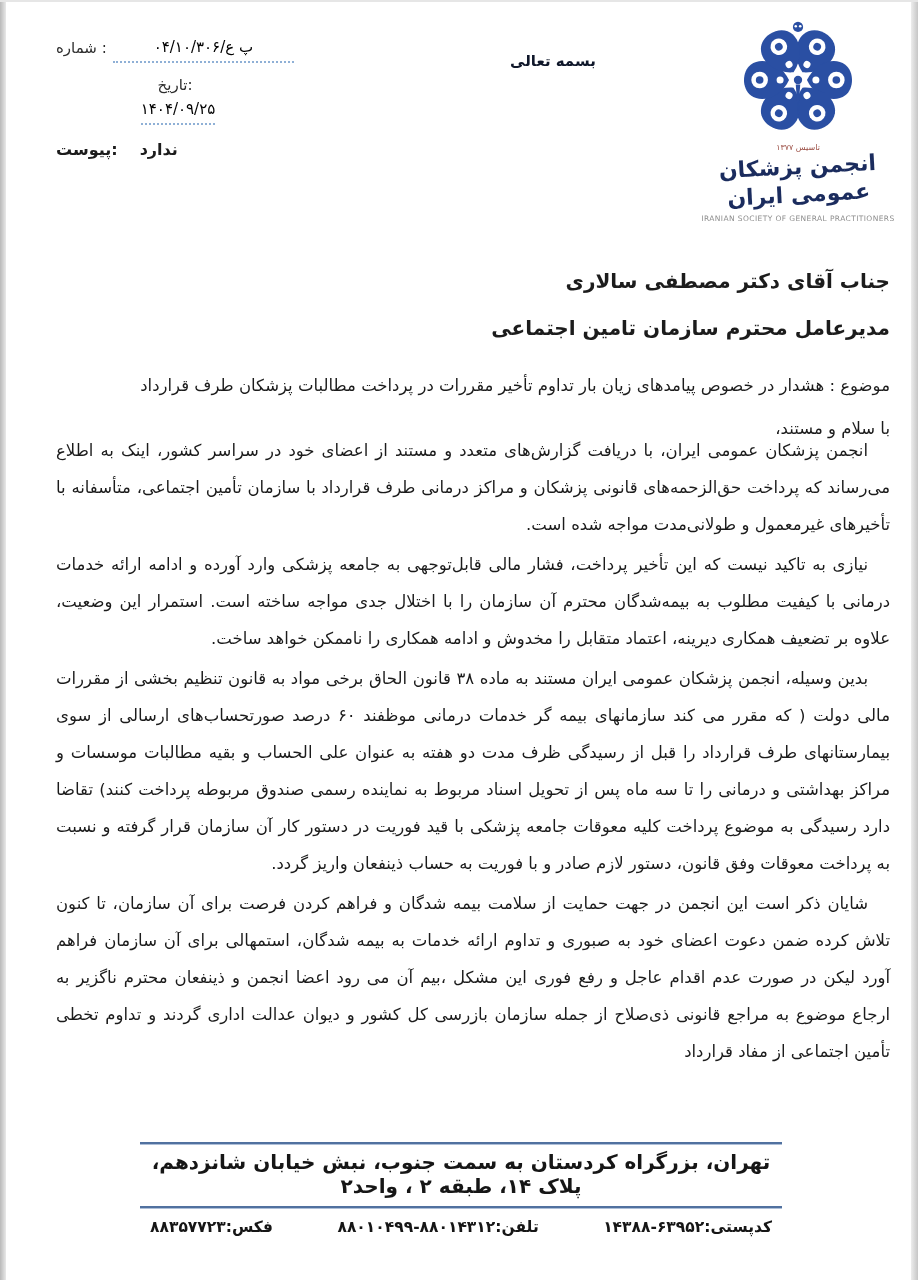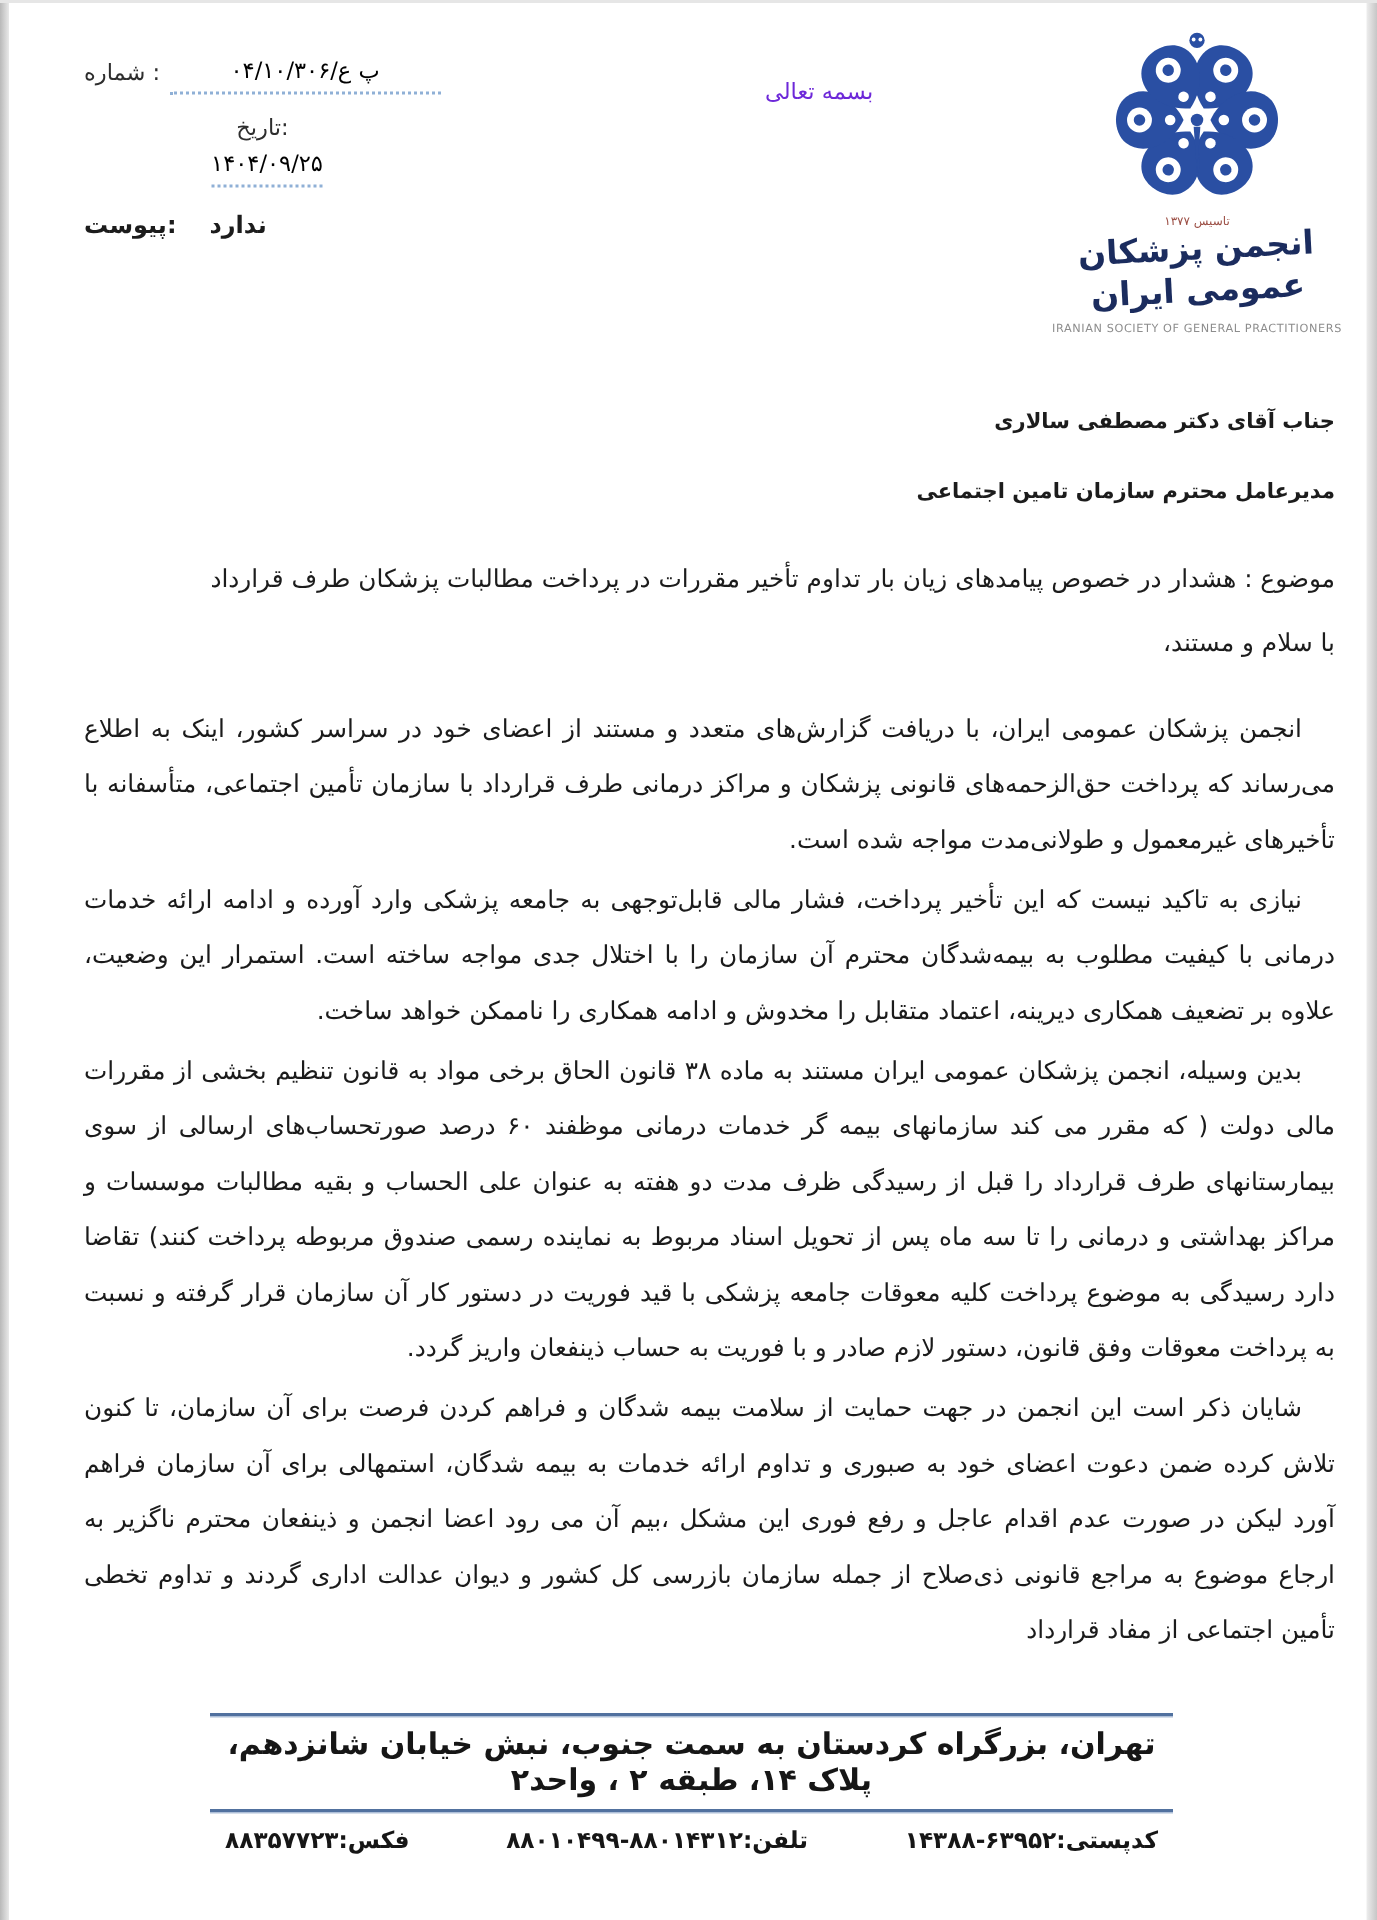--- a/index.html
+++ b/index.html
@@ -21,38 +21,38 @@
   
   .meta { position:absolute; left:56px; top:34px; width:238px; direction:ltr; }
   .meta-row { display:flex; align-items:center; }
   .meta-row + .meta-row { margin-top:13px;flex-direction:column; }
   .meta-label { font-size:15px; color:#2e2e2e; padding-bottom:2px; white-space:nowrap; }
   .meta-line { flex:1; margin-left:6px; border-bottom:2px dotted #8fb0d6;
     text-align:center; font-size:15px; color:#000000; line-height:26px; padding-bottom:1px; }
   .meta-attach { margin-top:15px; display:flex; font-weight:bold; font-size:16px; }
   .meta-attach .att-val { margin-left:22px; }
 
-  .besmele { position:absolute; left:510px; top:52px; font-size:15px; color:#6d28d9; }
+  .besmele { position:absolute; left:510px; top:52px; font-size:15px; color:#0f172a;font-weight:bold; }
 
   
   .logo-wrap { position:absolute; right:16px; top:18px; width:208px; text-align:center; }
   .logo-wrap svg { display:block; margin:0 auto; }
   .logo-est { margin-top:1px; font-size:8px; color:#9c4f45; }
   .logo-fa { margin-top:1px; font-size:22px; font-weight:bold; color:#1b2c5e;
     transform:rotate(-3deg); line-height:1.25; }
   .logo-en { margin-top:6px; font-size:7.5px; letter-spacing:0.4px; color:#8d8d8d;
     white-space:nowrap; font-weight:normal; }
 
   
   .recipient { position:absolute; right:28px; top:258px; direction:rtl; text-align:right;
-    font-weight:bold; font-size:14px; line-height:47px; }
+    font-weight:bold; font-size:20px; line-height:47px; }
   .subject { position:absolute; right:28px; left:56px; top:376px; direction:rtl;
     text-align:right; font-size:16.5px; }
   .salutation { position:absolute; right:28px; top:419px; direction:rtl; font-size:16.5px; }
-  .body-text { position:absolute; right:28px; left:56px; top:467px; direction:rtl; }
+  .body-text { position:absolute; right:28px; left:56px; top:432px; direction:rtl; }
   .body-text p { font-size:16.5px; line-height:37px; text-align:justify;
     text-indent:22px; margin-bottom:3px; color:#1b1b1b; }
 
   
   .footer { position:absolute; left:140px; right:136px; top:1142px; direction:rtl; }
   .rule { height:2px; background:#51719f; box-shadow:0 1px 0 #aebfd8; }
   .address { text-align:center; font-size:20px; font-weight:bold; color:#161616;
     padding:6px 4px 8px; }
   .contacts { display:flex; justify-content:space-between; padding:10px 10px 0;
     font-size:15.5px; font-weight:600; color:#161616; }

